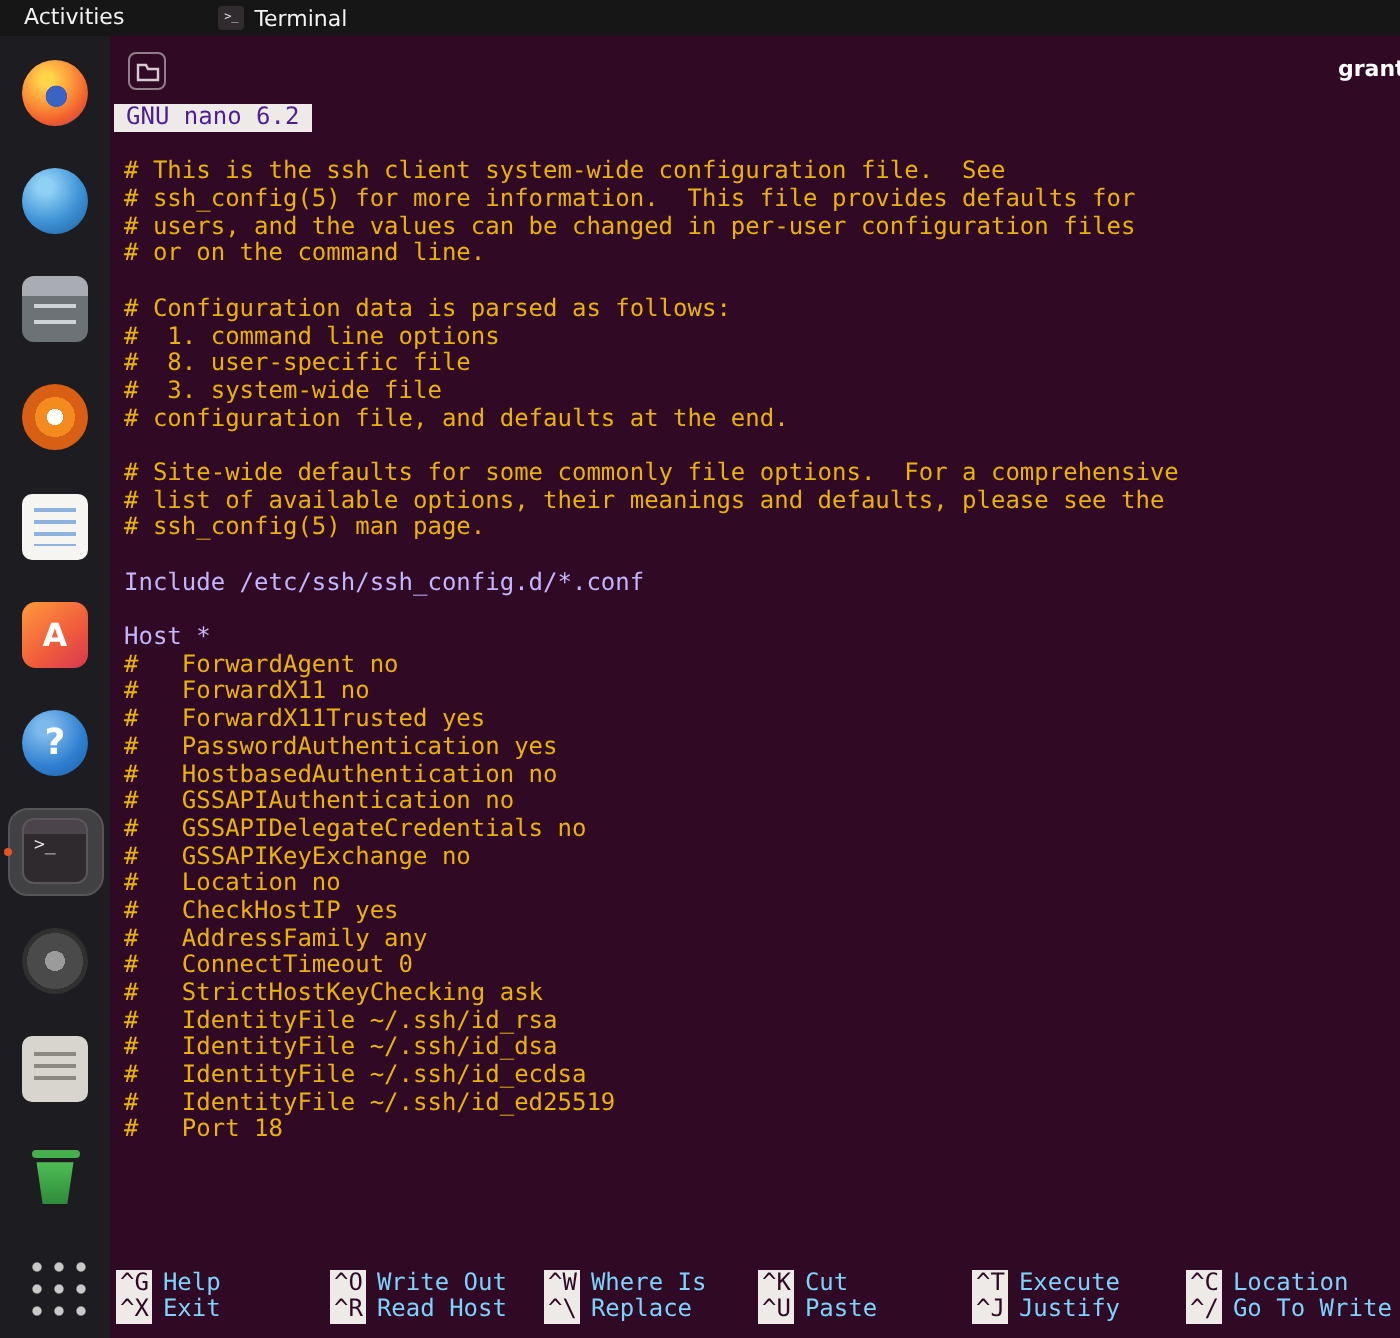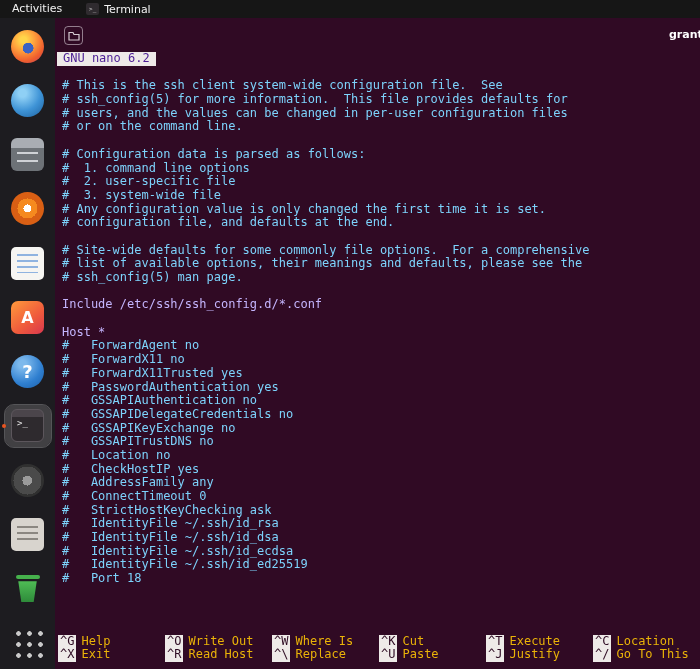--- a/index.html
+++ b/index.html
@@ -4,21 +4,21 @@
 <style>
   * { margin:0; padding:0; box-sizing:border-box; }
   html,body { width:700px; height:669px; }
   body { font-family:"DejaVu Sans", sans-serif; background:#000; }
   #screen { position:relative; width:700px; height:669px; overflow:hidden; background:#300a24; }
 
   
   .topbar { position:absolute; top:0; left:0; width:700px; height:18px; background:#161616;
             display:flex; align-items:center; color:#f2f2f2; font-size:11px; z-index:5; }
   .tb-activities { padding:0 12px; height:18px; line-height:18px; cursor:pointer; }
-  .tb-app { display:flex; align-items:center; gap:5px; margin-left:12px; height:18px; }
+  .tb-app { display:flex; align-items:center; gap:5px; margin-left:35px; height:18px; }
   .tb-term-icon { display:inline-block; width:13px; height:12px; background:#2f2b2f; border-radius:2px;
                   color:#d8d8d8; font-family:"DejaVu Sans Mono", monospace; font-size:6px;
                   line-height:12px; text-align:center; }
 
   
   .dock { position:absolute; top:18px; left:0; width:55px; height:651px; background:#1d1c20;
           display:flex; flex-direction:column; align-items:center; justify-content:space-between;
           padding:7px 0 5px 0; z-index:4; }
   .dock-item { position:relative; width:46px; height:42px; display:flex; align-items:center; justify-content:center; border-radius:9px; }
   .dock-item.active { background:rgba(255,255,255,0.16); outline:1px solid rgba(255,255,255,0.25); }
@@ -68,28 +68,28 @@
              border-radius:4px; display:flex; align-items:center; justify-content:center; cursor:pointer; }
   .term-title { position:absolute; left:614px; top:10px; font-family:"DejaVu Sans", sans-serif;
                 font-size:11px; font-weight:bold; color:#ffffff; white-space:nowrap; }
 
   .nano-titlebar { height:13.7px; line-height:13.5px; padding-left:2px; }
   .nano-title { display:inline-block; background:#eeeae8; color:#4c1d95; padding:0 6px; height:13.7px; }
   .nano-spacer { height:13.7px; }
 
   .nano-buffer { padding-left:7px; }
   .term-line { height:13.7px; line-height:13.7px; white-space:pre; }
-  .line-comment { color:#7dd3fc; }
+  .line-comment { color:#eab308; }
   .line-plain { color:#c4b5fd; }
 
   .nano-shortcuts { position:absolute; left:3px; right:0; bottom:7px; display:grid;
                     grid-template-columns:repeat(6, 1fr); }
   .sc-cell { height:13.7px; line-height:13.7px; white-space:nowrap; overflow:hidden; }
   .sc-key { display:inline-block; background:#eeeae8; color:#2d0a22; padding:0 2px; margin-right:5px; }
-  .sc-label { color:#eab308;margin-top:28px; }
+  .sc-label { color:#7dd3fc;margin-top:28px; }
 </style>
 </head>
 <body>
 
 <div id="screen">
 
   <div class="topbar">
     <div class="tb-activities">Activities</div>
     <div class="tb-app">
       <span class="tb-term-icon">&gt;_</span>
@@ -156,40 +156,39 @@
     <div class="nano-spacer"></div>
 
     <div class="nano-buffer">
         <div class="term-line line-comment"># This is the ssh client system-wide configuration file.  See</div>
         <div class="term-line line-comment"># ssh_config(5) for more information.  This file provides defaults for</div>
         <div class="term-line line-comment"># users, and the values can be changed in per-user configuration files</div>
         <div class="term-line line-comment"># or on the command line.</div>
         <div class="term-line line-plain">&nbsp;</div>
         <div class="term-line line-comment"># Configuration data is parsed as follows:</div>
         <div class="term-line line-comment">#  1. command line options</div>
-        <div class="term-line line-comment">#  2. user-specific file</div>
+        <div class="term-line line-comment">#  8. user-specific file</div>
         <div class="term-line line-comment">#  3. system-wide file</div>
-        <div class="term-line line-comment"># Any configuration value is only changed the first time it is set.</div>
         <div class="term-line line-comment"># configuration file, and defaults at the end.</div>
         <div class="term-line line-plain">&nbsp;</div>
         <div class="term-line line-comment"># Site-wide defaults for some commonly file options.  For a comprehensive</div>
         <div class="term-line line-comment"># list of available options, their meanings and defaults, please see the</div>
         <div class="term-line line-comment"># ssh_config(5) man page.</div>
         <div class="term-line line-plain">&nbsp;</div>
         <div class="term-line line-plain">Include /etc/ssh/ssh_config.d/*.conf</div>
         <div class="term-line line-plain">&nbsp;</div>
         <div class="term-line line-plain">Host *</div>
         <div class="term-line line-comment">#   ForwardAgent no</div>
         <div class="term-line line-comment">#   ForwardX11 no</div>
         <div class="term-line line-comment">#   ForwardX11Trusted yes</div>
         <div class="term-line line-comment">#   PasswordAuthentication yes</div>
+        <div class="term-line line-comment">#   HostbasedAuthentication no</div>
         <div class="term-line line-comment">#   GSSAPIAuthentication no</div>
         <div class="term-line line-comment">#   GSSAPIDelegateCredentials no</div>
         <div class="term-line line-comment">#   GSSAPIKeyExchange no</div>
-        <div class="term-line line-comment">#   GSSAPITrustDNS no</div>
         <div class="term-line line-comment">#   Location no</div>
         <div class="term-line line-comment">#   CheckHostIP yes</div>
         <div class="term-line line-comment">#   AddressFamily any</div>
         <div class="term-line line-comment">#   ConnectTimeout 0</div>
         <div class="term-line line-comment">#   StrictHostKeyChecking ask</div>
         <div class="term-line line-comment">#   IdentityFile ~/.ssh/id_rsa</div>
         <div class="term-line line-comment">#   IdentityFile ~/.ssh/id_dsa</div>
         <div class="term-line line-comment">#   IdentityFile ~/.ssh/id_ecdsa</div>
         <div class="term-line line-comment">#   IdentityFile ~/.ssh/id_ed25519</div>
         <div class="term-line line-comment">#   Port 18</div>
@@ -200,17 +199,17 @@
         <div class="sc-cell"><span class="sc-key">^O</span><span class="sc-label">Write Out</span></div>
         <div class="sc-cell"><span class="sc-key">^W</span><span class="sc-label">Where Is</span></div>
         <div class="sc-cell"><span class="sc-key">^K</span><span class="sc-label">Cut</span></div>
         <div class="sc-cell"><span class="sc-key">^T</span><span class="sc-label">Execute</span></div>
         <div class="sc-cell"><span class="sc-key">^C</span><span class="sc-label">Location</span></div>
         <div class="sc-cell"><span class="sc-key">^X</span><span class="sc-label">Exit</span></div>
         <div class="sc-cell"><span class="sc-key">^R</span><span class="sc-label">Read Host</span></div>
         <div class="sc-cell"><span class="sc-key">^\</span><span class="sc-label">Replace</span></div>
         <div class="sc-cell"><span class="sc-key">^U</span><span class="sc-label">Paste</span></div>
         <div class="sc-cell"><span class="sc-key">^J</span><span class="sc-label">Justify</span></div>
-        <div class="sc-cell"><span class="sc-key">^/</span><span class="sc-label">Go To This</span></div>
+        <div class="sc-cell"><span class="sc-key">^/</span><span class="sc-label">Go To Write</span></div>
       </div>
   </div>
 
 </div>
 
 </body></html>

